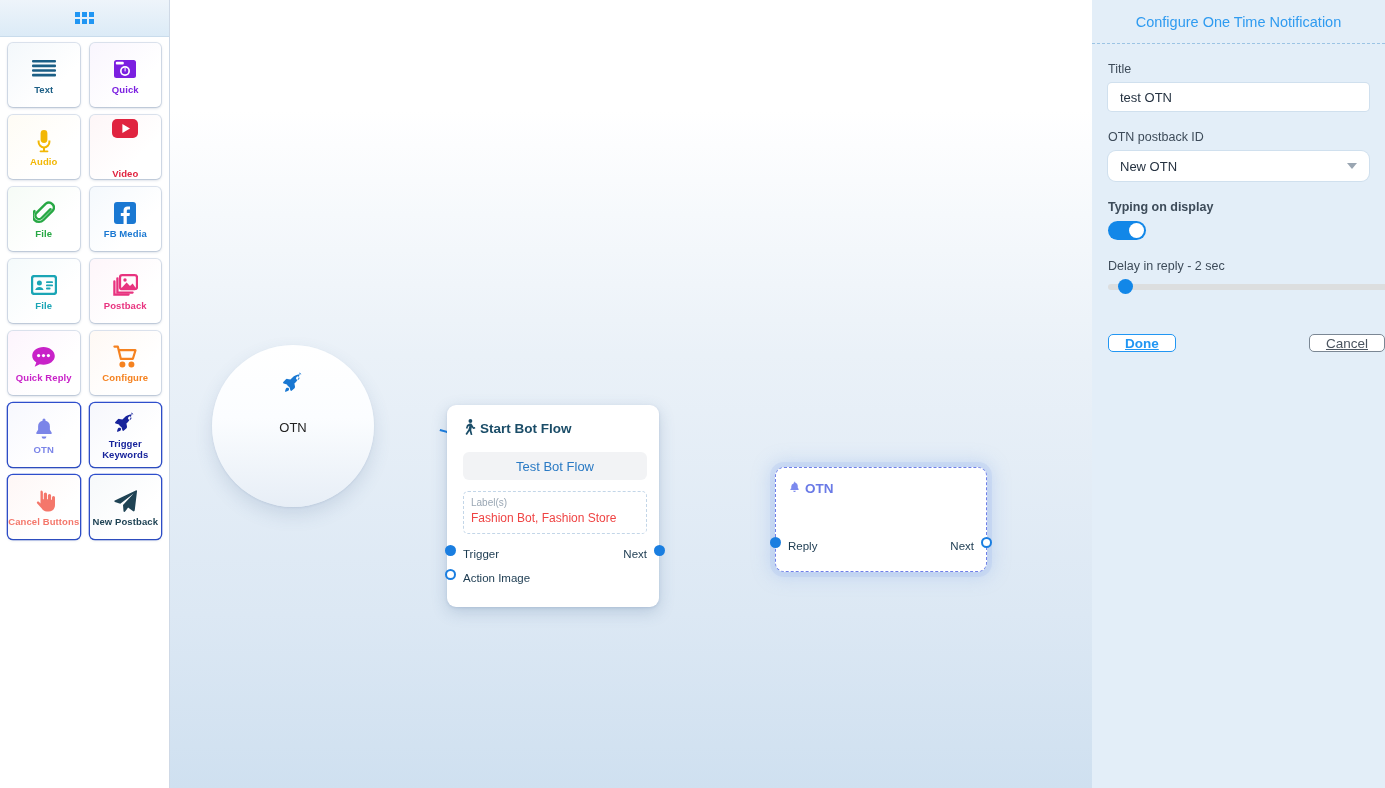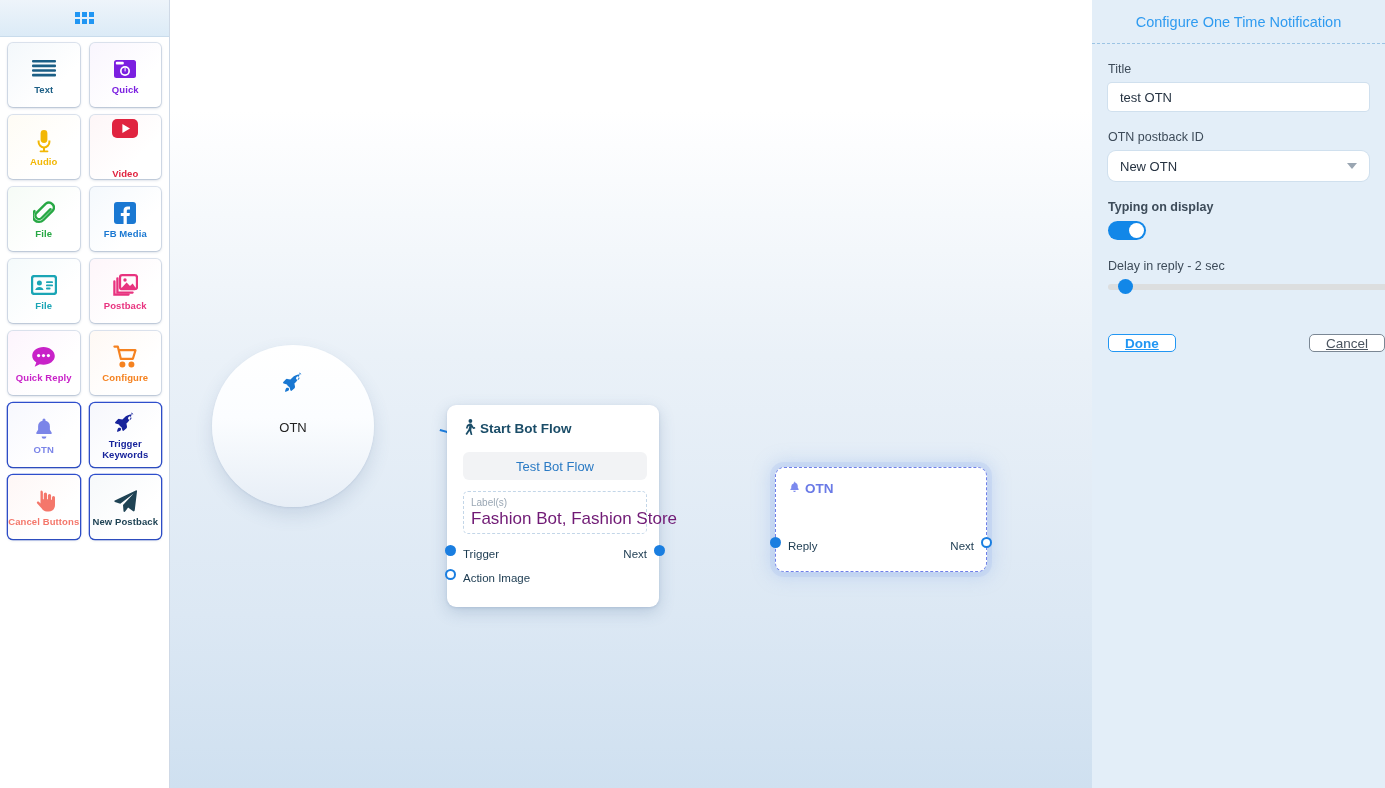--- a/index.html
+++ b/index.html
@@ -122,21 +122,21 @@
     margin-bottom: 11px;
     cursor: pointer;
   }
   .labels-box {
     border: 1px dashed #c3d6e8;
     border-radius: 5px;
     padding: 4px 7px 6px 7px;
     margin-bottom: 11px;
   }
   .labels-box .cap { font-size: 10px; color: #9aa7b4; line-height: 14px; }
-  .labels-box .val { font-size: 17px; color: #701a75; line-height: 17px; white-space: nowrap; }
+  .labels-box .val { font-size: 12px; color: #ef4444; line-height: 17px; white-space: nowrap; }
   .port-row {
     display: flex; justify-content: space-between;
     font-size: 11.5px; color: #1b3a50;
     height: 18px; margin-bottom: 6px;
     position: relative;
   }
   .port-row .l, .port-row .r { display: flex; align-items: center; gap: 6px; }
 
   .port {
     width: 11px; height: 11px; border-radius: 50%;

